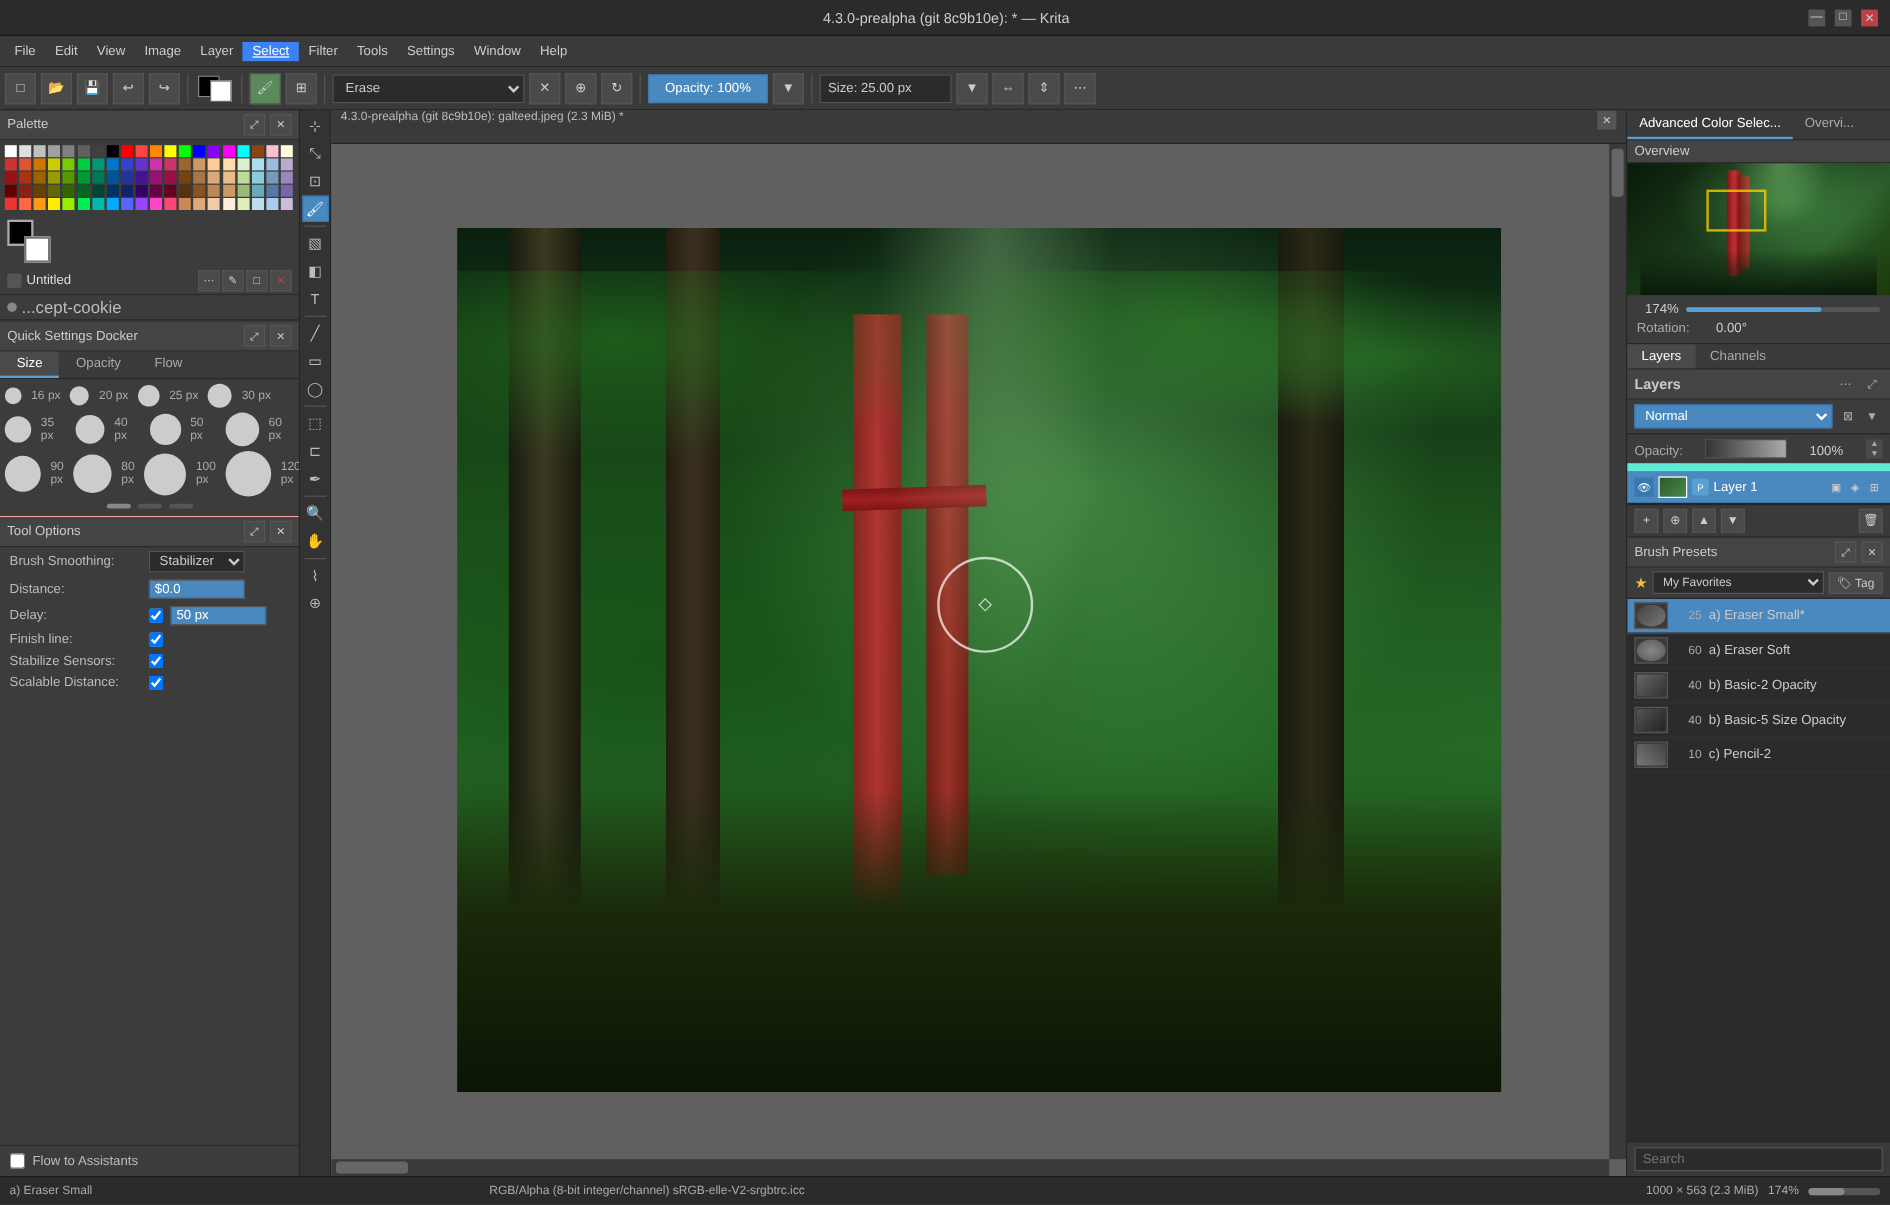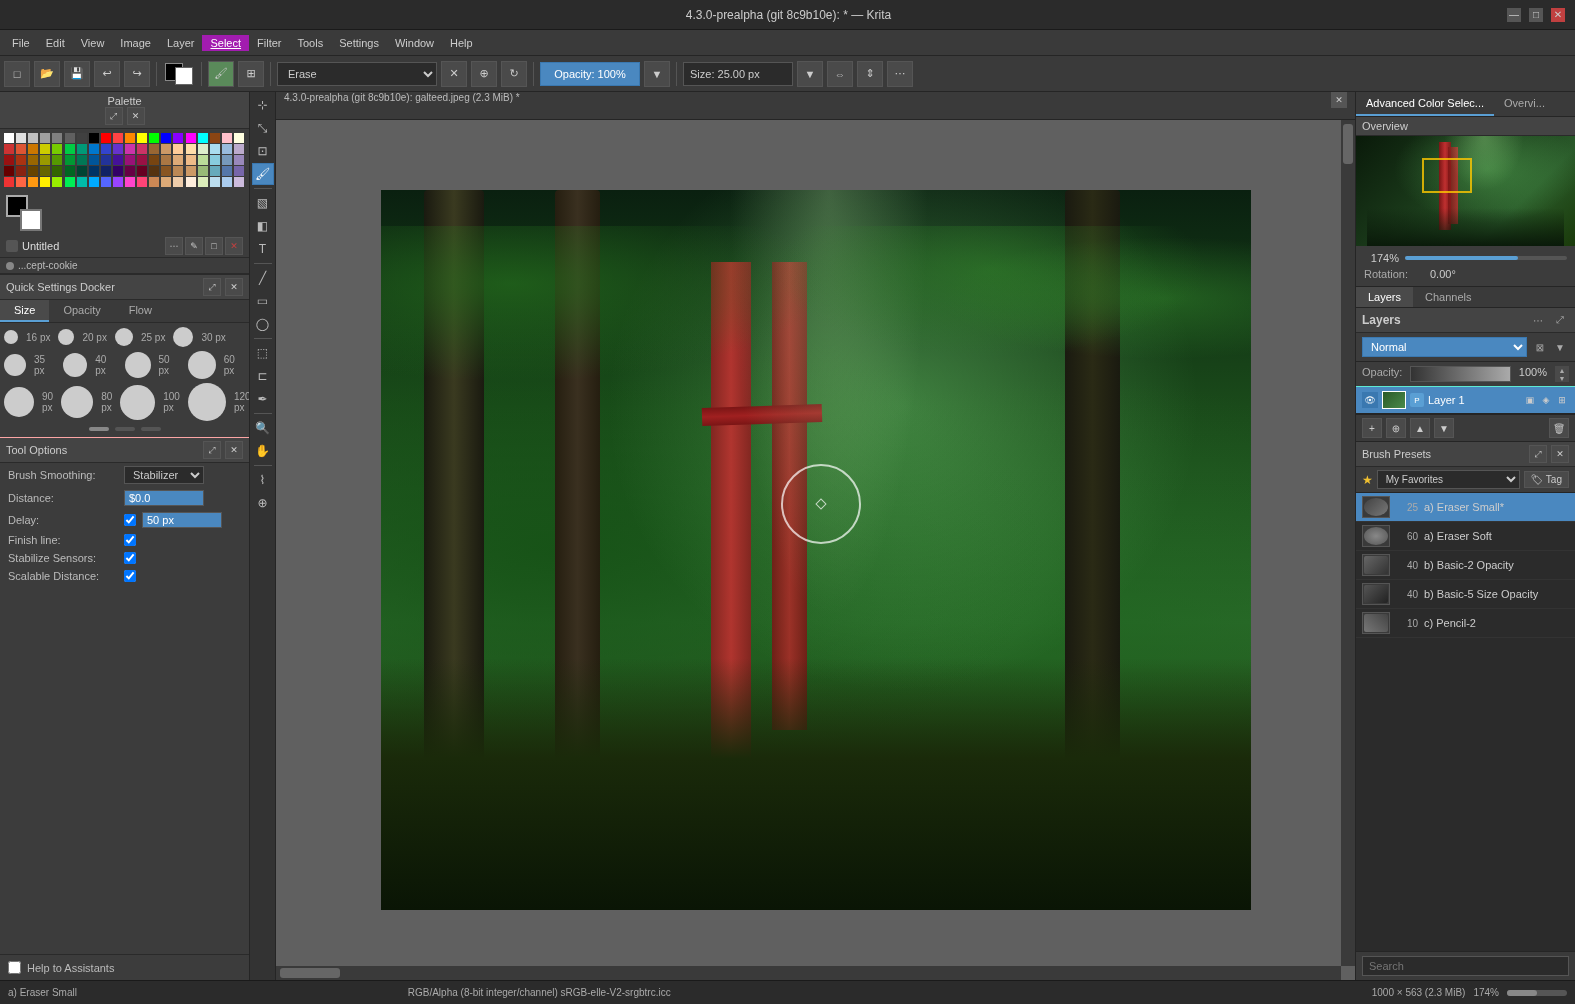--- a/index.html
+++ b/index.html
@@ -122,21 +122,20 @@
 
     
     #palette-header {
       background: #444;
       padding: 3px 6px;
       display: flex;
       align-items: center;
       justify-content: space-between;
       border-bottom: 1px solid #2a2a2a;
       font-size: 11px;
-      flex-direction: column;
     }
     #palette-controls { display: flex; gap: 4px; }
 
     
     #color-swatches {
       display: grid;
       grid-template-columns: repeat(20, 1fr);
       padding: 4px;
       gap: 1px;
       background: #3c3c3c;
@@ -171,21 +170,21 @@
     
     #tag-row {
       padding: 2px 6px;
       display: flex;
       align-items: center;
       gap: 4px;
       border-bottom: 1px solid #2a2a2a;
       font-size: 11px;
     }
     .tag-dot { width: 8px; height: 8px; background: #888; border-radius: 50%; }
-    .tag-label { flex: 1; color: #bbb; font-size: 10px; }
+    .tag-label { flex: 1; color: #bbb; font-size: 14px; }
 
     
     #quick-settings {
       background: #3c3c3c;
       border-top: 1px solid #2a2a2a;
     }
     #quick-settings-header {
       background: #444;
       padding: 3px 6px;
       display: flex;
@@ -532,24 +531,24 @@
       background: transparent;
       border: none;
       color: #aaa;
       cursor: pointer;
       font-size: 10px;
     }
 
     
     #opacity-row {
       display: flex;
-      align-items: flex-start;
+      align-items: flex-end;
       padding: 4px 6px;
-      gap: 8px;
-      border-bottom: 1px solid #5eead4;
+      gap: 19px;
+      border-bottom: 7px solid #5eead4;
     }
     .opacity-label { font-size: 11px; color: #aaa; }
     .opacity-slider {
       flex: 1;
       height: 16px;
       background: linear-gradient(90deg, #333, #aaa);
       border: 1px solid #555;
       position: relative;
     }
     .opacity-value { font-size: 11px; color: #ccc; }
@@ -733,21 +732,21 @@
     <button class="titlebar-btn" style="background:#c04040;">✕</button>
   </div>
 </div>
 
 <div id="menubar">
   <div class="menu-item">File</div>
   <div class="menu-item">Edit</div>
   <div class="menu-item">View</div>
   <div class="menu-item">Image</div>
   <div class="menu-item">Layer</div>
-  <div class="menu-item" style="background:#a21caf;color:#fff;text-decoration:underline;">Select</div>
+  <div class="menu-item" style="background:#3b82f6;color:#fff;text-decoration:underline;">Select</div>
   <div class="menu-item">Filter</div>
   <div class="menu-item">Tools</div>
   <div class="menu-item">Settings</div>
   <div class="menu-item">Window</div>
   <div class="menu-item">Help</div>
 </div>
 
 <div id="toolbar">
   <button class="tool-btn">□</button>
   <button class="tool-btn">📂</button>
@@ -1009,21 +1008,21 @@
       </div>
       <div class="option-row">
         <span class="option-label">Scalable Distance:</span>
         <input type="checkbox" checked="" class="option-checkbox" style="">
       </div>
     </div>
 
     <div id="snap-area">
       <label style="display:flex;align-items:center;gap:6px;cursor:pointer;">
         <input type="checkbox" style="">
-        <span class="snap-label">Help to Assistants</span>
+        <span class="snap-label">Flow to Assistants</span>
       </label>
     </div>
   </div>
 
   <div id="tool-strip">
     <button class="strip-tool" title="Cursor">⊹</button>
     <button class="strip-tool" title="Transform">⤡</button>
     <button class="strip-tool" title="Crop">⊡</button>
     <button class="strip-tool active" title="Brush" style="background:#4a88c0;">🖌</button>
     <div class="strip-sep"></div>

